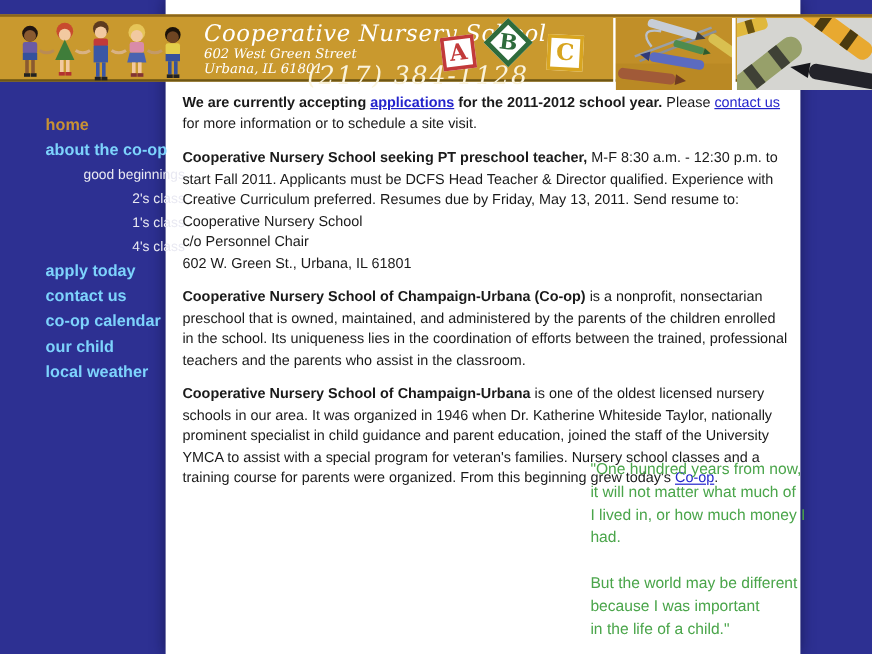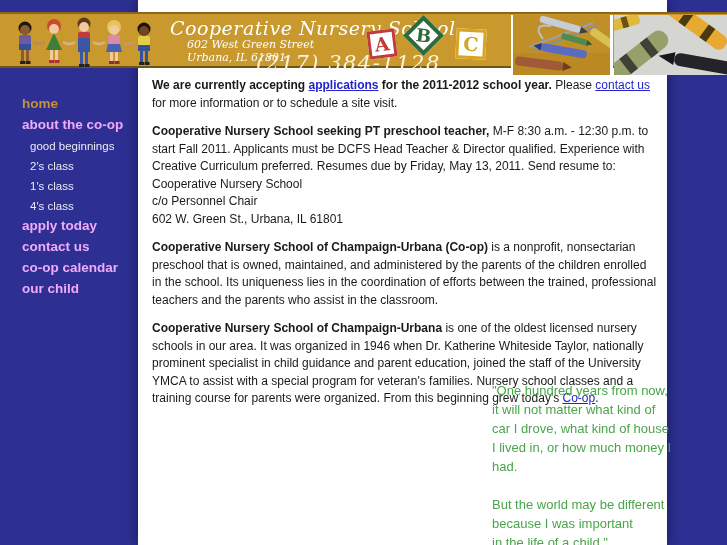--- a/index.html
+++ b/index.html
@@ -17,21 +17,21 @@
     position:absolute; left:0; top:12px; width:727px; height:56px;
     background:#C9992E; border-top:2px solid #8A651A; border-bottom:2px solid #6E5614;
     z-index:5; overflow:visible;
   }
   .children-svg { position:absolute; left:12px; top:2px; }
   .title-block {
     position:absolute; left:170px; top:3px; color:#ffffff;
     font-family:"DejaVu Serif", serif; font-style:italic;
   }
   .banner-title { font-size:19px; line-height:22px; letter-spacing:.5px; white-space:nowrap; }
-  .banner-addr  { font-size:11px; line-height:12.5px; white-space:nowrap;margin-left:17px; }
+  .banner-addr  { font-size:11px; line-height:12.5px; white-space:nowrap; }
   .banner-phone {
     position:absolute; left:256px; top:37px; color:#FAF3DC;
     font-family:"DejaVu Serif", serif; font-style:italic;
     font-size:21px; letter-spacing:1.5px; white-space:nowrap;
   }
   
   .abc-block {
     position:absolute; background:#fff; display:flex; align-items:center; justify-content:center;
     font-weight:bold; font-family:"DejaVu Serif", serif;
   }
@@ -40,24 +40,24 @@
   .block-b { left:409px; top:7px; width:29px; height:29px; border:4px solid #2E6B3C;
              color:#2E6B3C; font-size:18px; transform:rotate(45deg); }
   .block-b span { transform:rotate(-38deg); }
   .block-c { left:456px; top:15px; width:30px; height:30px; border:3px solid #D8A520;
              color:#D8A520; font-size:19px; transform:rotate(3deg); }
   
   .photo { position:absolute; top:1px; height:60px; overflow:hidden; }
   .photo1 { left:511px; width:102px; border-left:2px solid #fff; border-right:3px solid #fff; }
   .photo2 { left:614px; width:113px; }
   
-  .sidebar { position:absolute; left:0; top:94px; width:138px; z-index:4; list-style:none; }
-  .nav-item { color:#f0abfc; cursor:pointer; }
+  .sidebar { position:absolute; left:16px; top:94px; width:138px; z-index:4; list-style:none; }
+  .nav-item { color:#7dd3fc; cursor:pointer; }
   .nav-l1 { font-size:13.5px; font-weight:bold; padding:3px 0 4px 22px; line-height:14px; }
-  .nav-l2 { font-size:11.5px; font-weight:normal; color:#E9E9F2; padding:4px 0 4px 30px; line-height:12px; }
+  .nav-l2 { font-size:11.5px; font-weight:normal; color:#E9E9F2; padding:4px 0 4px 30px; line-height:12px;text-align:right; }
   .nav-active { color:#C79135; }
   
   .main {
     position:absolute; left:152px; top:77px; width:506px; z-index:4;
     color:#1A1A1A; font-size:12px; line-height:17.5px;
   }
   .main p { margin:0 0 11px 0; }
   .main b { font-weight:bold; }
   .tlink { color:#2323CC; text-decoration:underline; cursor:pointer; font-weight:bold; }
   .tlink.plain { font-weight:normal; }
@@ -217,39 +217,39 @@
     <li class="nav-item nav-l1 nav-active">home</li>
     <li class="nav-item nav-l1">about the co-op</li>
     <li class="nav-item nav-l2">good beginnings</li>
     <li class="nav-item nav-l2">2's class</li>
     <li class="nav-item nav-l2">1's class</li>
     <li class="nav-item nav-l2">4's class</li>
     <li class="nav-item nav-l1">apply today</li>
     <li class="nav-item nav-l1">contact us</li>
     <li class="nav-item nav-l1">co-op calendar</li>
     <li class="nav-item nav-l1">our child</li>
+    <li class="nav-item nav-l1">local weather</li>
   </ul>
 
   <div class="main">
 
     <p><b><span>We are currently accepting </span><a class="tlink">applications</a><span> for the 2011-2012 school year.</span></b><span> Please </span><a class="tlink plain">contact us</a><span> for more information or to schedule a site visit.</span></p>
 
     <p><b>Cooperative Nursery School seeking PT preschool teacher,</b><span> M-F 8:30 a.m. - 12:30 p.m. to start Fall 2011. Applicants must be DCFS Head Teacher &amp; Director qualified.  Experience with Creative Curriculum preferred. Resumes due by Friday, May 13, 2011. Send resume to:</span><span class="addr-line">Cooperative Nursery School</span><span class="addr-line">c/o Personnel Chair</span><span class="addr-line">602 W. Green St., Urbana, IL 61801</span></p>
 
     <p><b>Cooperative Nursery School of Champaign-Urbana (Co-op)</b><span> is a nonprofit, nonsectarian preschool that is owned, maintained, and administered by the parents of the children enrolled in the school. Its uniqueness lies in the coordination of efforts between the trained, professional teachers and the parents who assist in the classroom.</span></p>
 
     <p><b>Cooperative Nursery School of Champaign-Urbana</b><span> is one of the oldest licensed nursery schools in our area. It was organized in 1946 when Dr. Katherine Whiteside Taylor, nationally prominent specialist in child guidance and parent education, joined the staff of the University YMCA to assist with a special program for veteran's families. Nursery school classes and a training course for parents were organized. From this beginning grew today's </span><a class="tlink plain">Co-op</a><span>.</span></p>
 
   </div>
 
   <div class="quote">
     <div class="qp">
       <div>"One hundred years from now,</div>
-      <div>it will not matter what kind of</div>
-      <div>car I drove, what kind of house</div>
+      <div>it will not matter what much of</div>
       <div>I lived in, or how much money I</div>
       <div>had.</div>
     </div>
     <div class="qp">
       <div>But the world may be different</div>
       <div>because I was important</div>
       <div>in the life of a child."</div>
     </div>
 
   </div>

